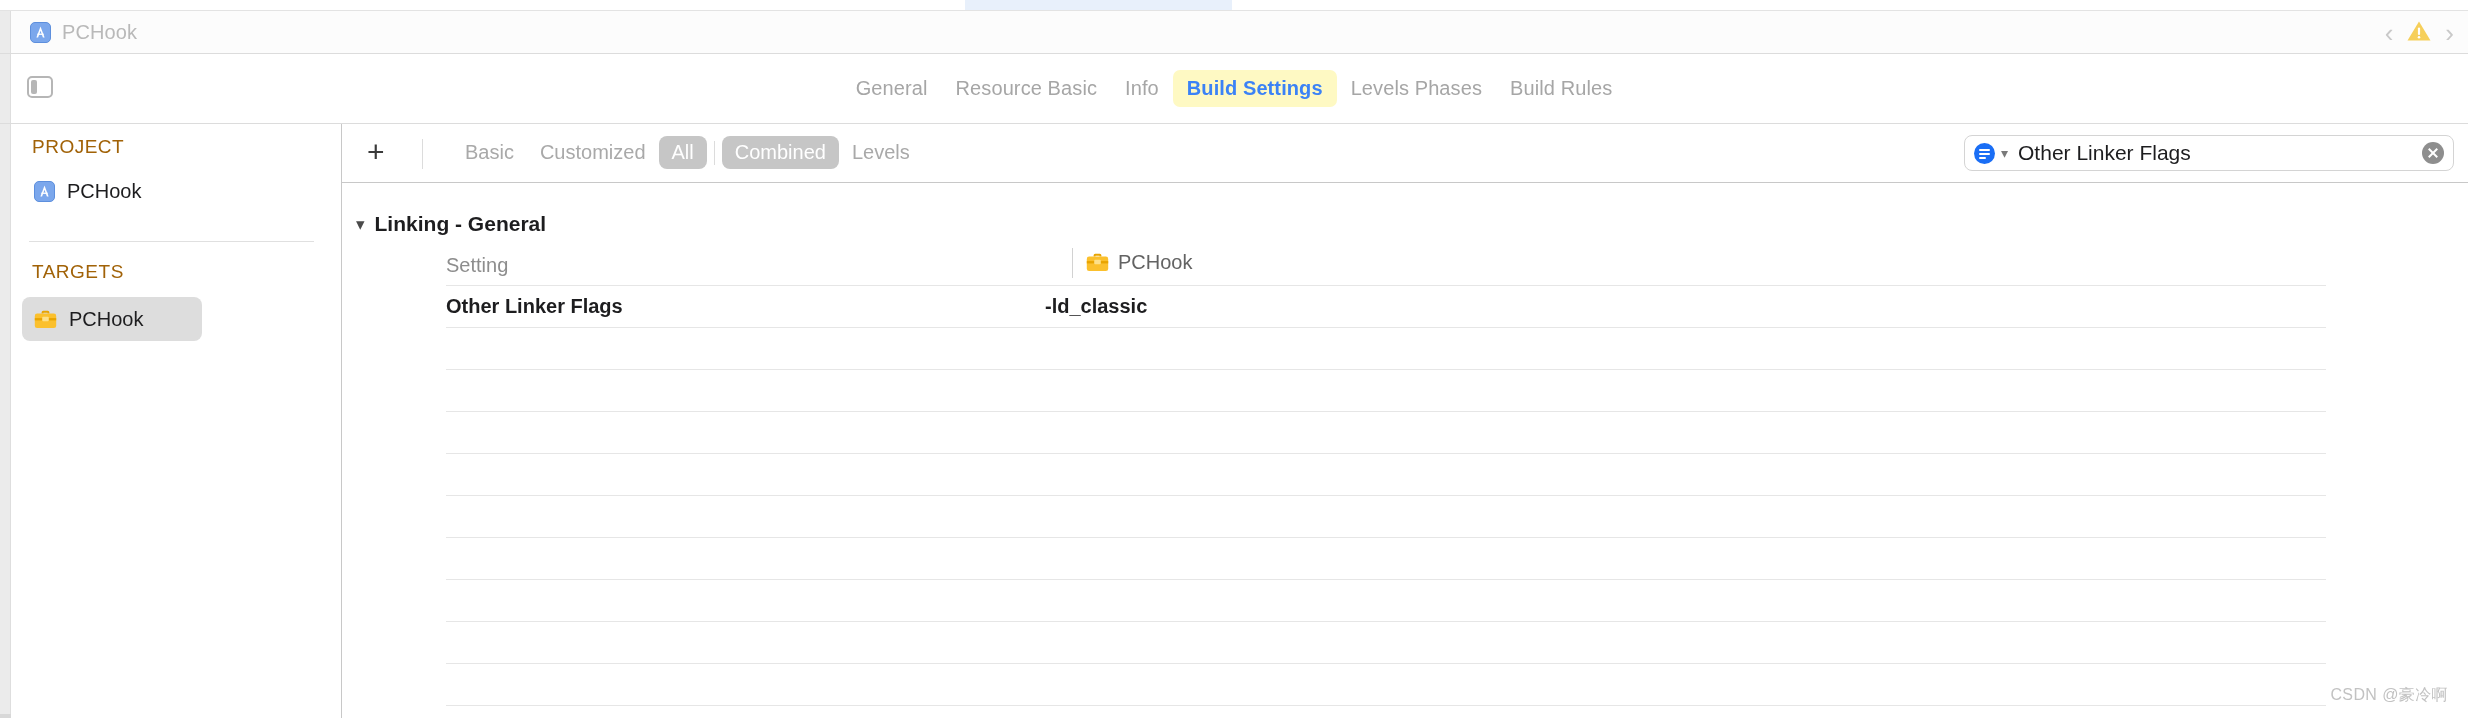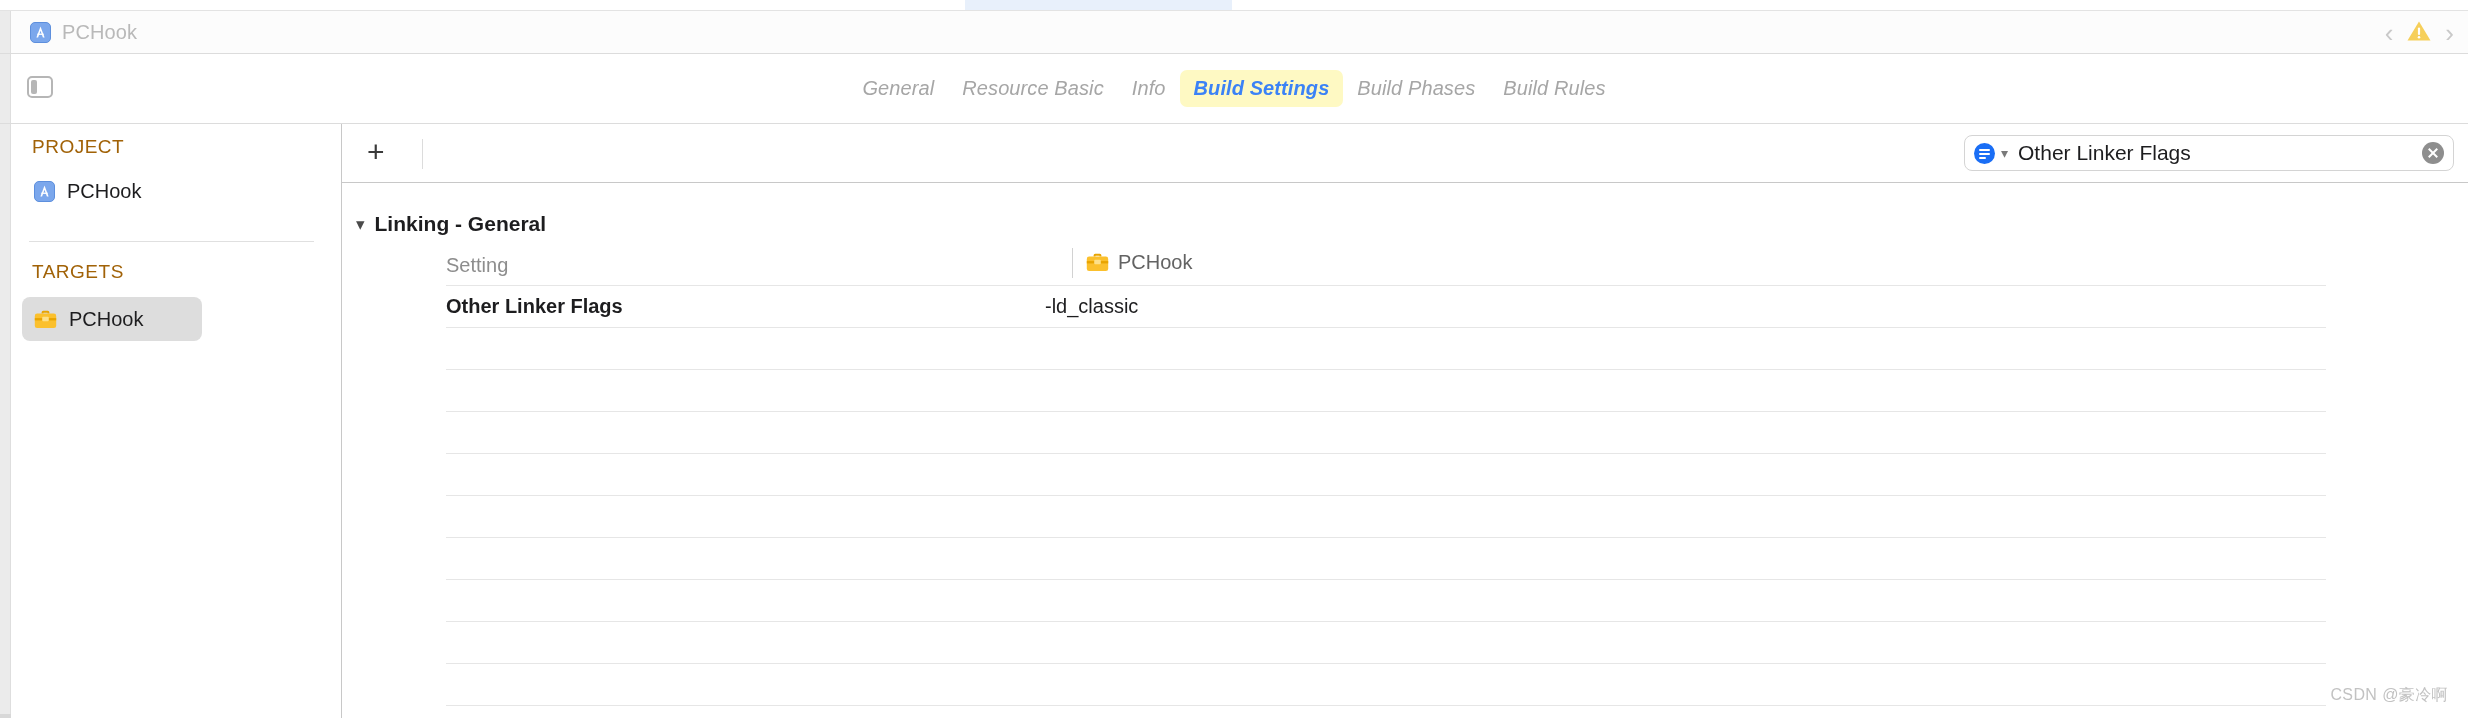--- a/index.html
+++ b/index.html
@@ -131,21 +131,20 @@
     justify-content: center;
     gap: 0px;
   }
   .tab {
     font-size: 20px;
     color: #a6a6a6;
     padding: 7px 14px;
     border-radius: 7px;
     white-space: nowrap;
     letter-spacing: .1px;
-    font-style: italic;
   }
   .tab.selected {
     color: #3b82f6;
     background: #fef9c3;
     font-weight: 600;
   }
 
   
   #sidebar {
     position: absolute;
@@ -375,21 +374,21 @@
     position: absolute;
     left: 104px; top: 9px;
     font-size: 20px;
     font-weight: 700;
     color: #1d1d1f;
   }
   #value-row .val {
     position: absolute;
     left: 703px; top: 9px;
     font-size: 20px;
-    font-weight: 400;
+    font-weight: 700;
     color: #1d1d1f;
   }
 
   
   #watermark {
     position: absolute;
     right: 20px; bottom: 12px;
     font-size: 16px;
     color: #c2c2c2;
     letter-spacing: .4px;
@@ -440,21 +439,21 @@
 
   <div id="sidebar-toggle">
     <div class="fill"></div>
   </div>
 
   <div id="tabs">
     <div class="tab">General</div>
     <div class="tab">Resource Basic</div>
     <div class="tab">Info</div>
     <div class="tab selected">Build Settings</div>
-    <div class="tab">Build Phases</div>
+    <div class="tab">Levels Phases</div>
     <div class="tab">Build Rules</div>
   </div>
 </div>
 
 <div id="sidebar">
   <div class="left-gutter"></div>
   <div class="sb-divider-right"></div>
 
   <div class="sb-group-title" style="left:32px; top:12px;">PROJECT</div>
 
@@ -482,20 +481,28 @@
       </svg>
     </span>
     <span class="sb-label">PCHook</span>
   </div>
 </div>
 
 <div id="bs-toolbar">
   <div id="bs-plus">+</div>
   <div class="vrule" style="left:80px; top:15px; height:30px;"></div>
 
+  <div id="seg-group">
+    <div class="seg">Basic</div>
+    <div class="seg">Customized</div>
+    <div class="seg on-dark">All</div>
+    <div class="seg-div"></div>
+    <div class="seg on-dark">Combined</div>
+    <div class="seg">Levels</div>
+  </div>
 
   <div id="search-field">
     <span class="filter-badge">
       <span class="bar b1"></span>
         <span class="bar b2"></span>
         <span class="bar b3"></span>
     </span>
     <span class="mini-chev">▾</span>
     <span id="search-value" title="Search">Other Linker Flags</span>
     <span id="search-clear">

